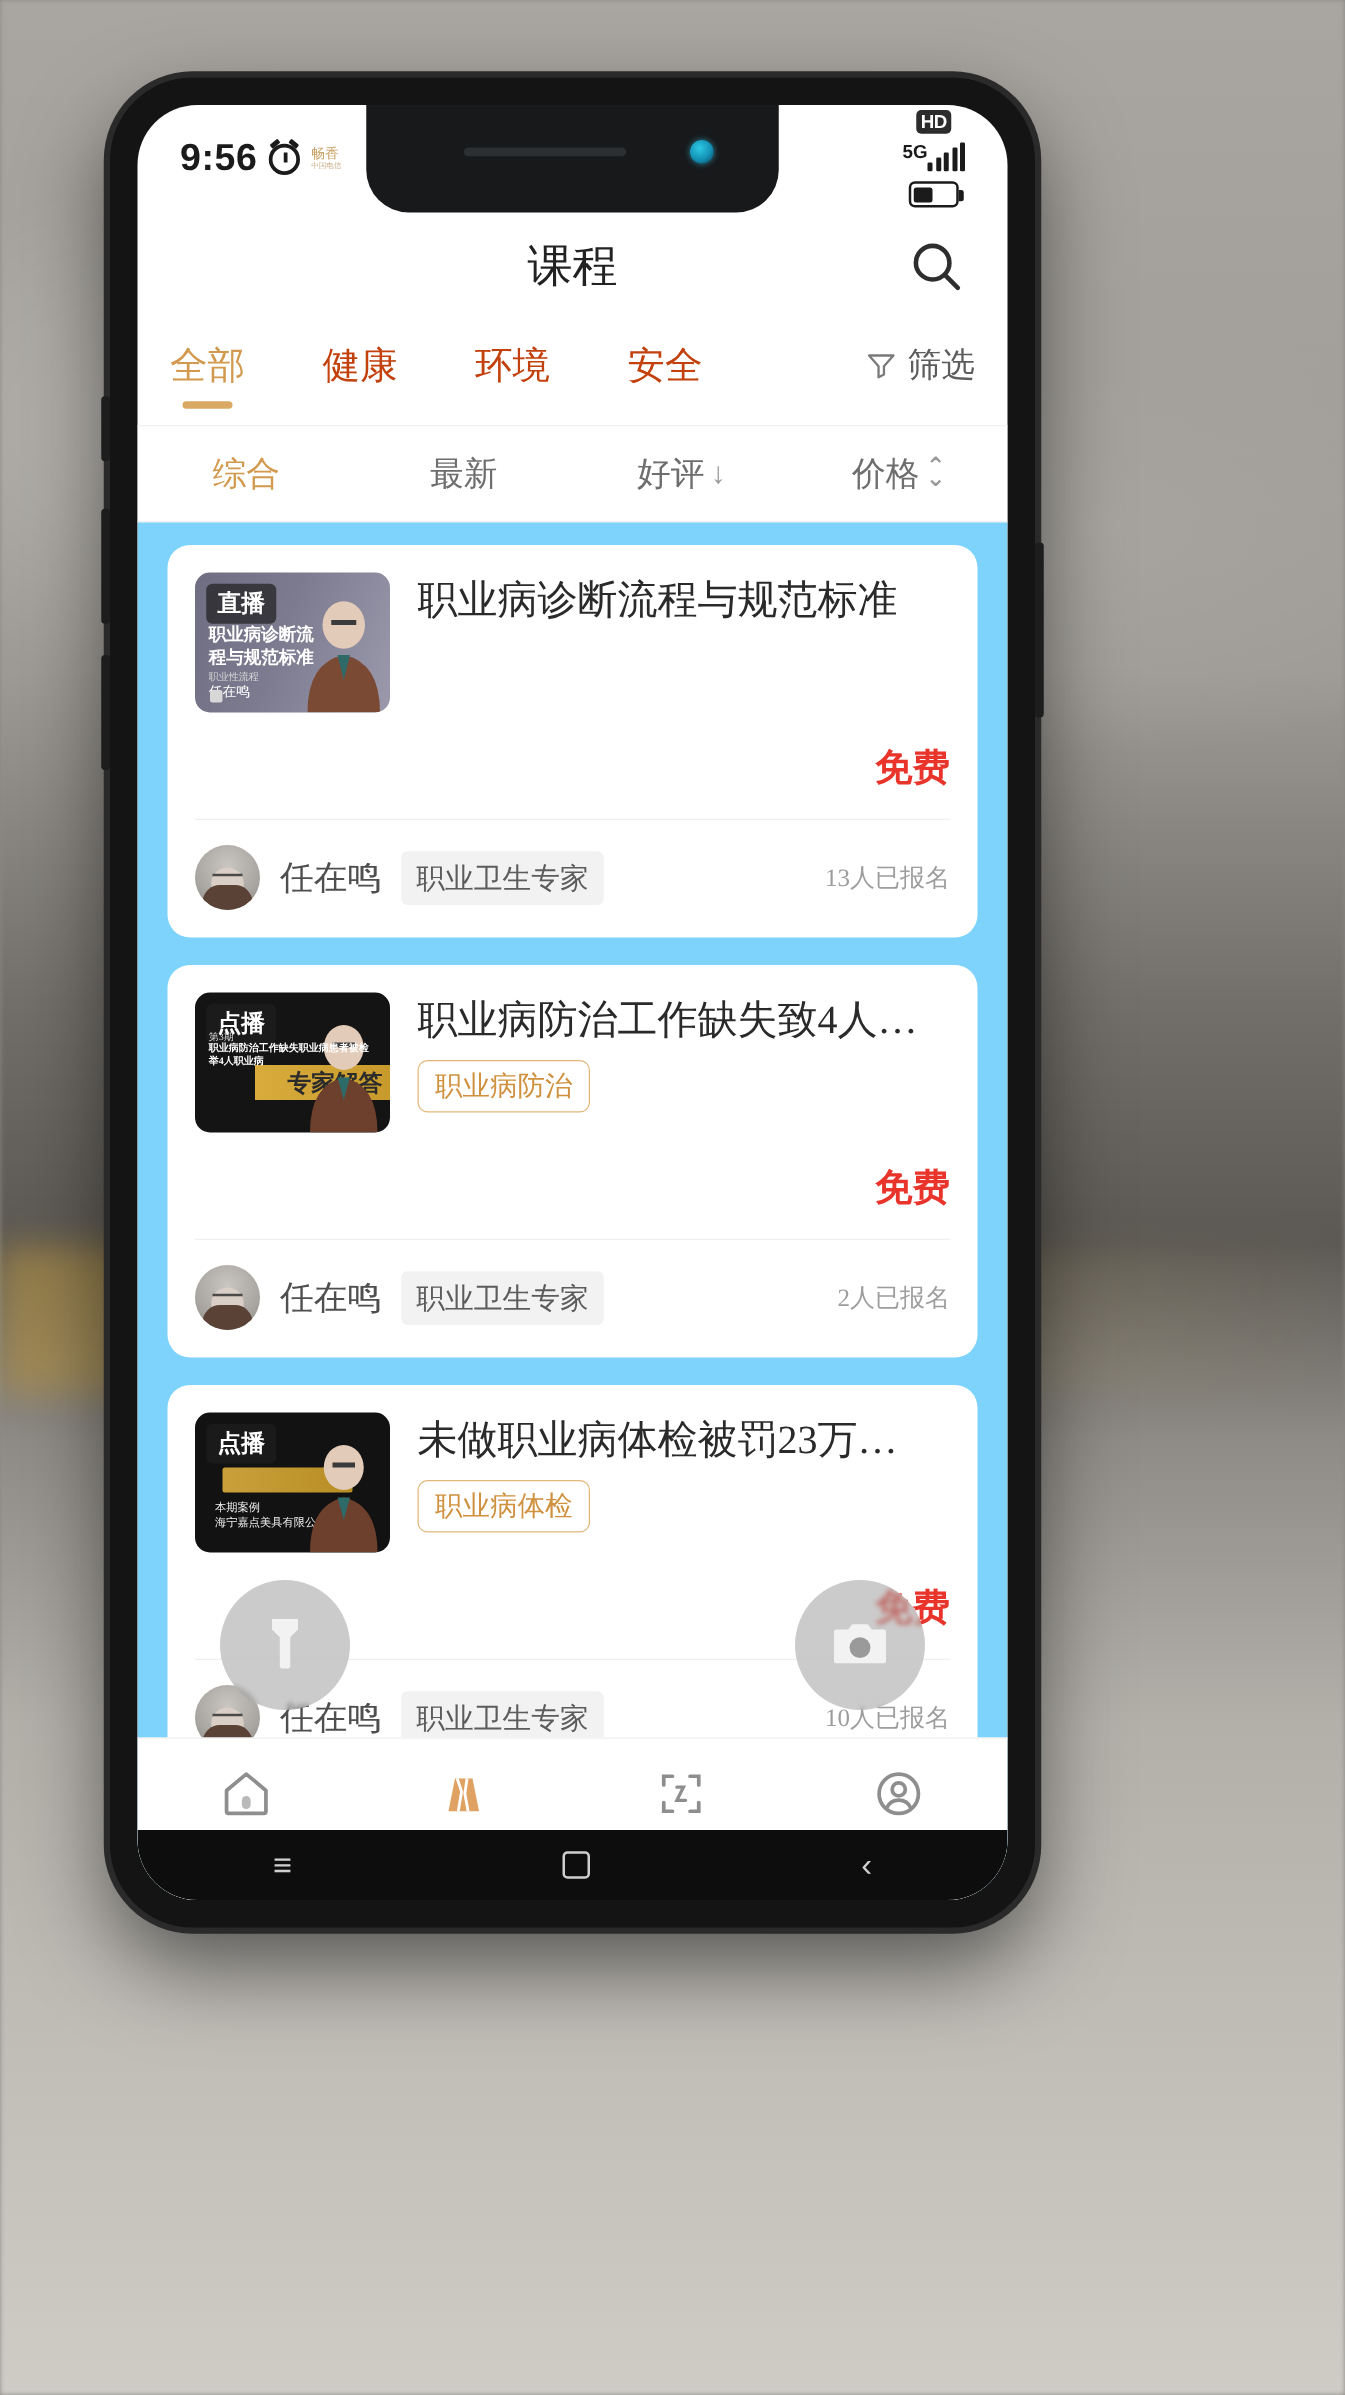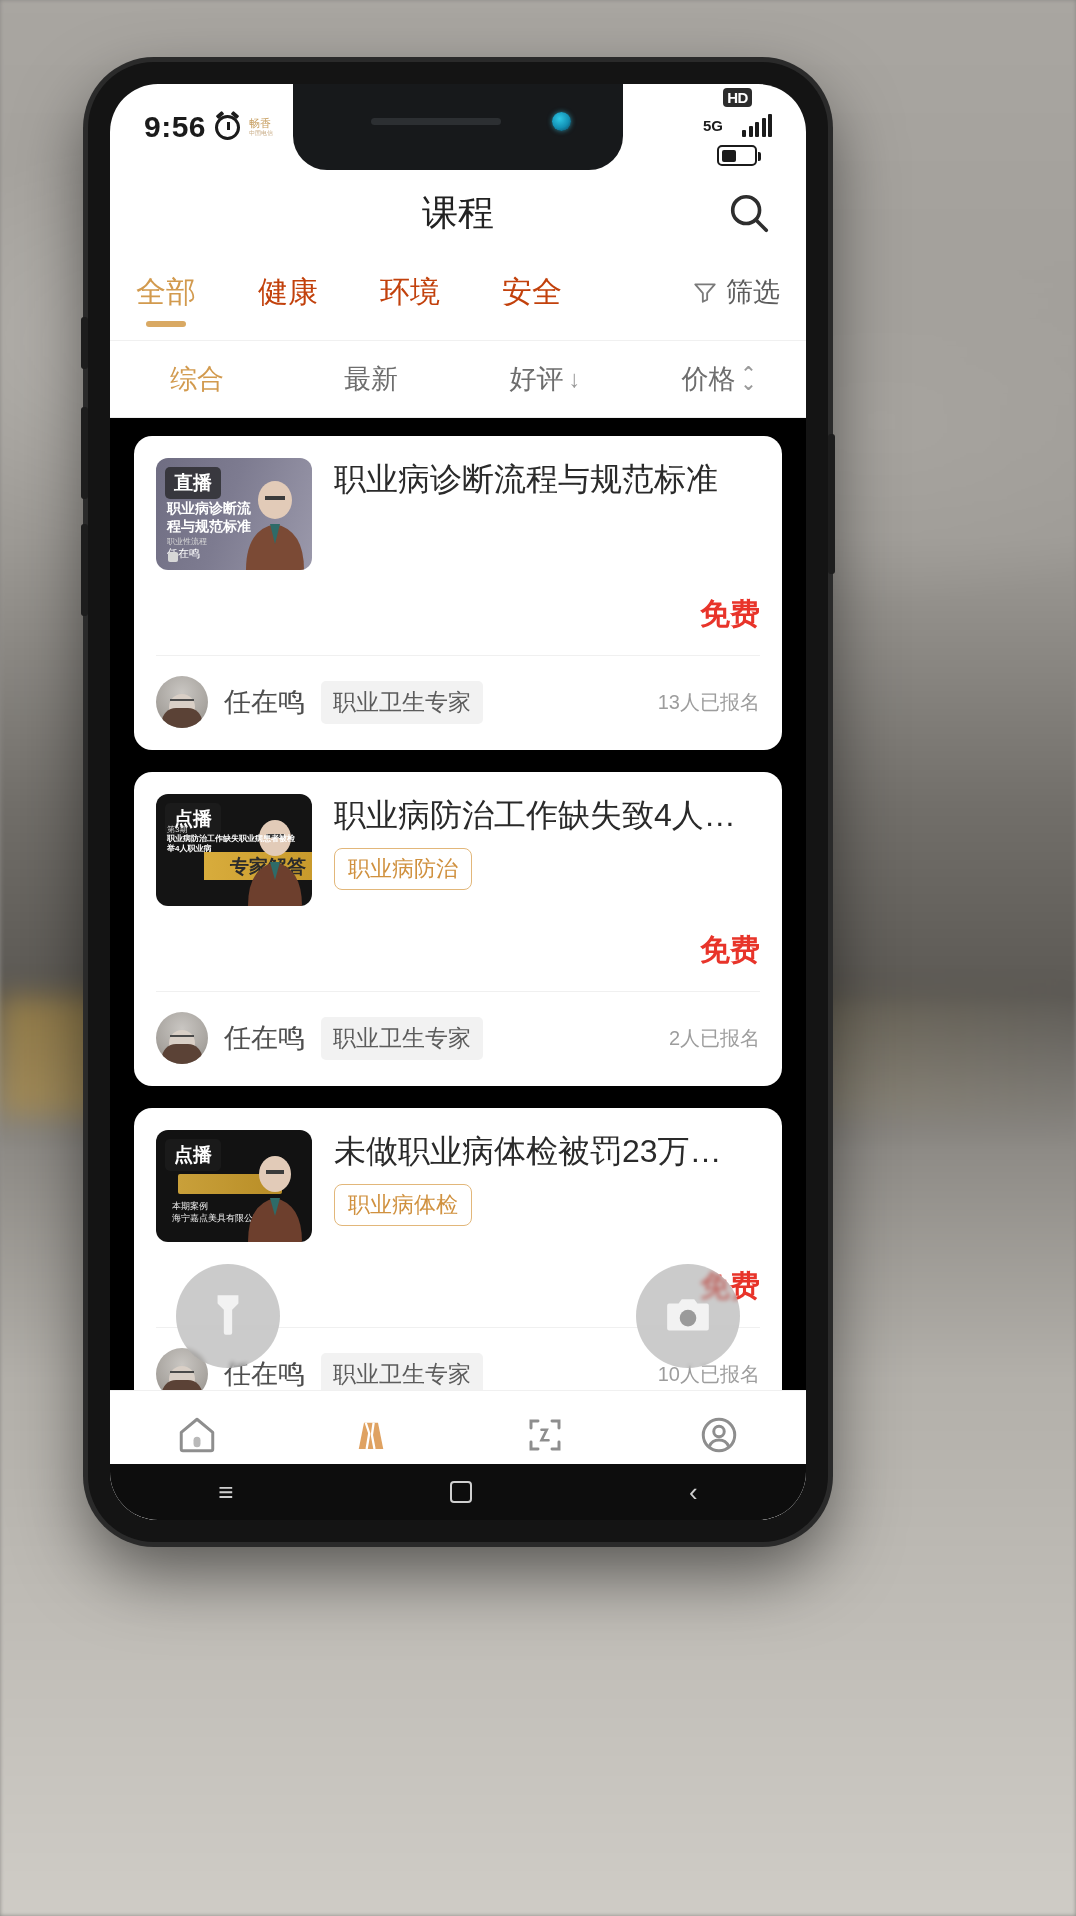--- a/index.html
+++ b/index.html
@@ -59,21 +59,21 @@
   .alarm{ width:25px; height:25px; border:3px solid #1b1b1b; border-radius:50%; position:relative;}
   .alarm:before,.alarm:after{content:"";position:absolute;width:8px;height:4px;background:#1b1b1b;top:-5px;border-radius:1px;}
   .alarm:before{left:-2px;transform:rotate(-40deg);}
   .alarm:after{right:-2px;transform:rotate(40deg);}
   .alarm i{position:absolute;left:9px;top:4px;width:2.5px;height:8px;background:#1b1b1b;}
   .carrier{ font-size:11px; color:#c8a063; line-height:1.05; text-align:left;}
   .carrier small{ display:block; font-size:6px; color:#cbb08c;}
   .sb-right{ display:flex; align-items:center; gap:8px;flex-direction:column;}
   .hd{ font-size:15px; font-weight:700; color:#fff; background:#2c2c2c;
        border-radius:4px; padding:1px 4px; letter-spacing:-.5px;}
-  .net{ display:flex; align-items:center; gap:19px; }
+  .net{ display:flex; align-items:flex-start; gap:0; }
   .fiveg{ font-size:15px; color:#1b1b1b; font-weight:600; line-height:.9;}
   .bars{ display:flex; align-items:flex-end; gap:2.5px; height:22px;}
   .bars i{ width:4px; background:#1b1b1b; border-radius:1px;}
   .bars i:nth-child(1){height:7px;} .bars i:nth-child(2){height:11px;}
   .bars i:nth-child(3){height:15px;} .bars i:nth-child(4){height:19px;}
   .bars i:nth-child(5){height:23px;}
   .batt{ width:40px; height:21px; border:2.5px solid #1b1b1b; border-radius:5px; position:relative;}
   .batt:after{content:"";position:absolute;right:-6px;top:5px;width:3.5px;height:9px;background:#1b1b1b;border-radius:0 2px 2px 0;}
   .batt i{position:absolute;left:2.5px;top:2.5px;bottom:2.5px;width:40%;background:#1b1b1b;border-radius:2px;}
   
@@ -94,21 +94,21 @@
   .filter svg{ width:26px; height:26px;}
   
   .sortrow{ display:flex; align-items:center; height:78px; border-top:1px solid #f0f0f0;
     border-bottom:1px solid #ededed; background:#fff;}
   .sort{ flex:1; text-align:center; font-size:27px; color:#6e6e6e;
     display:flex; align-items:center; justify-content:center; gap:5px; cursor:pointer;}
   .sort.active{ color:#d29a4e;}
   .arrow-d{ font-size:24px; color:#9a9a9a;}
   .arrow-ud{ display:inline-flex; flex-direction:column; line-height:.55; font-size:19px; color:#9a9a9a;}
   
-  .list{ background:#000000; height:calc(100% - 86px - 86px - 84px - 78px); overflow:hidden; padding:18px 0 0;}
+  .list{ background:#7dd3fc; height:calc(100% - 86px - 86px - 84px - 78px); overflow:hidden; padding:18px 0 0;font-family:Liberation Serif, serif;}
   .card{ background:#fff; margin:0 24px 22px; border-radius:18px; padding:22px 22px 0;}
   .card-top{ display:flex; gap:22px; }
   .thumb{ width:156px; height:112px; border-radius:12px; flex:0 0 156px;
     position:relative; overflow:hidden; }
   .thumb .badge{ position:absolute; left:9px; top:9px; background:rgba(30,30,30,.7);
     color:#fff; font-size:19px; padding:3px 9px; border-radius:5px; font-weight:600; z-index:3;}
   .thumb .t-title{ position:absolute; left:11px; top:42px; color:#fff; font-size:14px;
     font-weight:700; line-height:1.25; z-index:3; width:95px;}
   .thumb .t-sub{ position:absolute; left:11px; top:78px; color:#d8d8d8; font-size:8px; z-index:3;}
   .thumb .t-name{ position:absolute; left:11px; top:88px; color:#fff; font-size:11px; z-index:3;}

